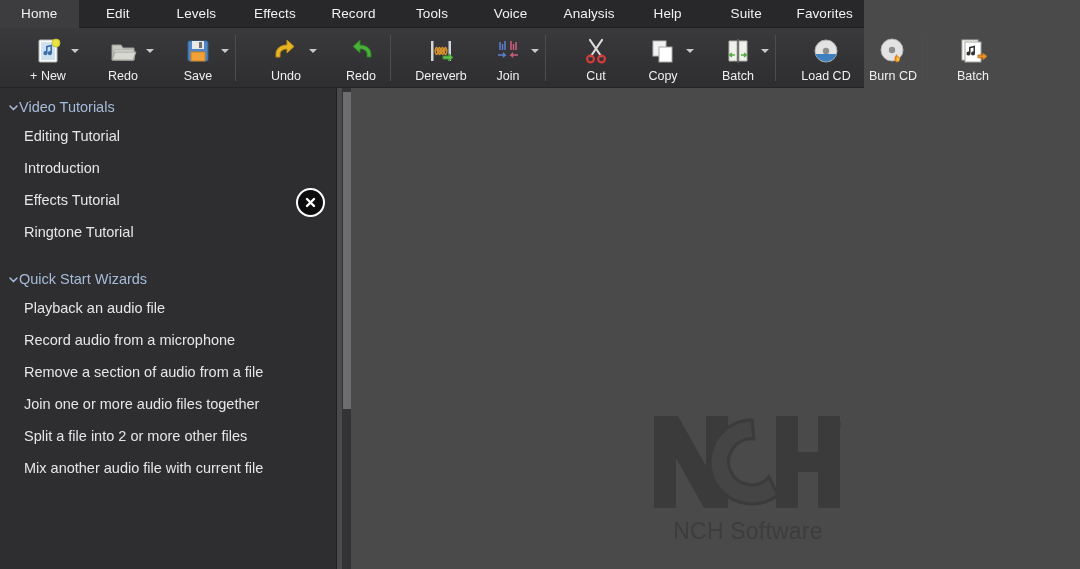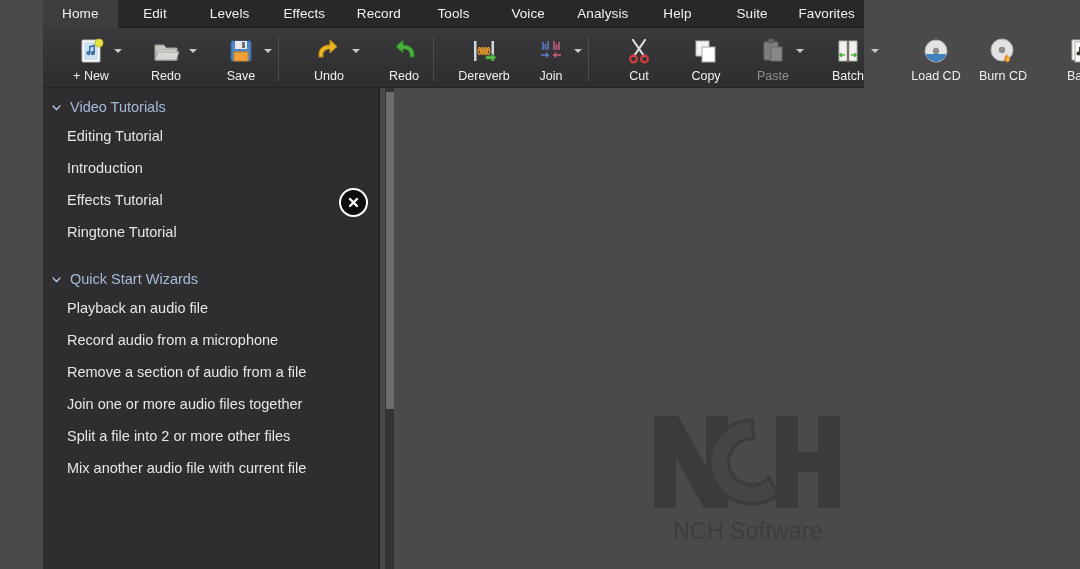--- a/index.html
+++ b/index.html
@@ -2,21 +2,21 @@
 <html><head>
 <meta charset="utf-8">
 <style>
   * { box-sizing: border-box; margin: 0; padding: 0; }
   html, body {
     width: 1080px; height: 569px;
     background: #4a4a4a;
     font-family: "Liberation Sans", sans-serif;
     overflow: hidden;
   }
-  #app { position: relative; width: 864px; height: 569px; display: flex; flex-direction: column; padding-left: 43px; }
+  #app { position: relative; width: 864px; height: 569px; display: flex; flex-direction: column; }
 
   
   .tabbar {
     height: 28px; min-height: 28px;
     background: #28282a;
     display: flex;
     align-items: stretch;
     border-bottom: 1px solid #1f1f21;
   }
   .tab {
@@ -107,21 +107,20 @@
     background: #0d0d0d;
     border: 2.5px solid #ffffff;
     display: flex; align-items: center; justify-content: center;
     cursor: pointer;
     z-index: 4;
   }
   .sb-close svg { display:block; }
 
   .sb-group {
     display: flex; align-items: center;
-    gap: 8px;
     padding: 5px 10px 5px 8px;
     color: #a7bbd8;
     font-size: 14.5px;
     cursor: default;
   }
   .sb-group .chev {
     width: 11px; height: 11px;
     display:flex; align-items:center; justify-content:center;
   }
   .sb-item {
@@ -329,30 +328,20 @@
         <div class="lbl">Cut</div>
       </div>
       <div class="tbtn">
         <div class="ico">
           <svg width="30" height="30" viewBox="0 0 30 30">
             <rect x="5" y="5" width="13" height="15" fill="#f2f2f2" stroke="#b7b7b7"></rect>
             <rect x="11" y="11" width="13" height="15" fill="#ffffff" stroke="#a8a8a8"></rect>
           </svg>
         </div>
         <div class="lbl">Copy</div>
-      </div>
-      <div class="tbtn disabled">
-        <div class="ico">
-          <svg width="30" height="30" viewBox="0 0 30 30">
-            <rect x="6" y="6" width="14" height="18" rx="1" fill="#d7d7d2" stroke="#a8a8a2"></rect>
-            <rect x="10" y="3" width="6" height="4" rx="1" fill="#9a9a94" stroke="#7e7e78"></rect>
-            <rect x="13" y="11" width="11" height="14" fill="#eeeeea" stroke="#aaaaa4"></rect>
-          </svg>
-        </div>
-        <div class="lbl">Paste</div>
       </div>
       <div class="caret">
         <i></i>
       </div>
       <div class="tbtn">
         <div class="ico">
           <svg width="30" height="30" viewBox="0 0 30 30">
             <path d="M6 5 h8 v20 h-8 Z" fill="#f0f0ec" stroke="#b3b3ad"></path>
             <path d="M16 5 h8 v20 h-8 Z" fill="#f0f0ec" stroke="#b3b3ad"></path>
             <path d="M15 3 v24" stroke="#6f6f6f" stroke-width="1.3" stroke-dasharray="2.5 2"></path>

